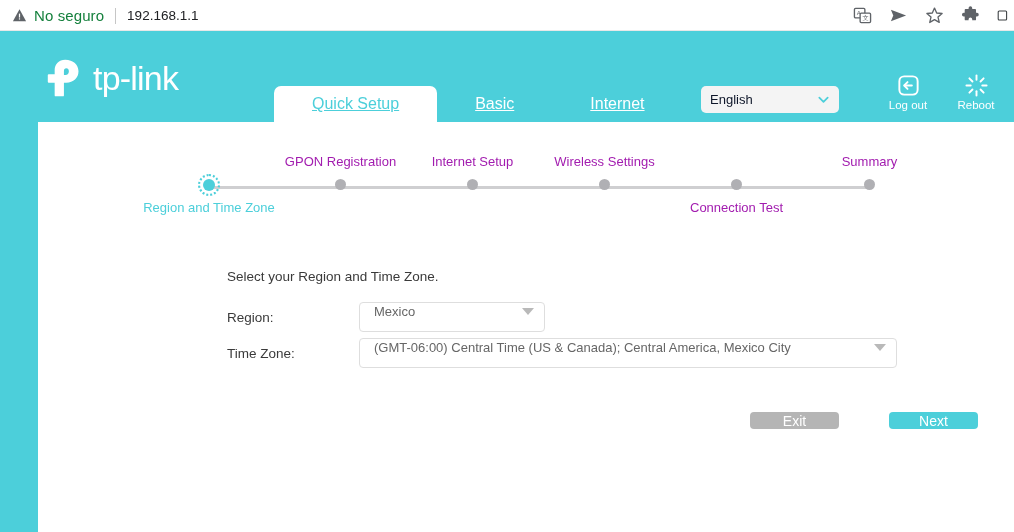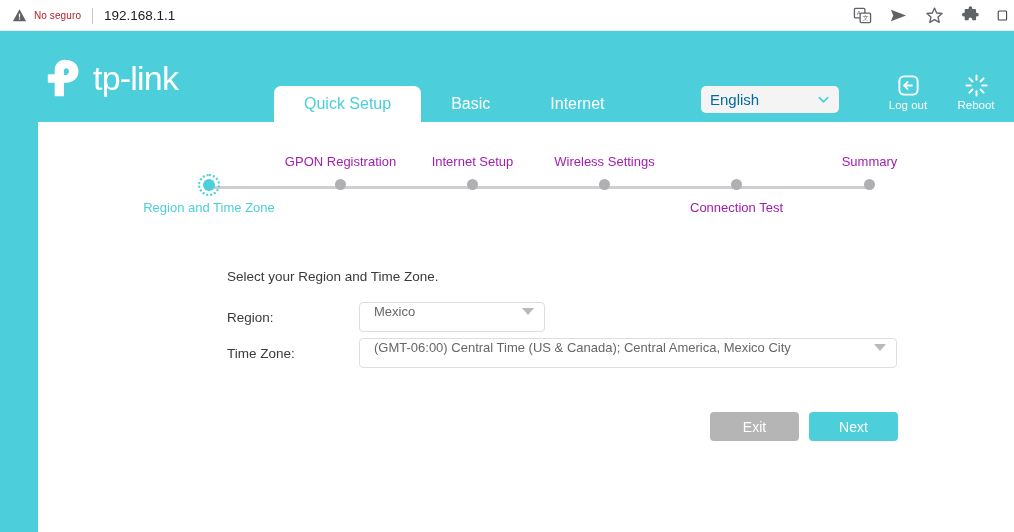--- a/index.html
+++ b/index.html
@@ -21,21 +21,21 @@
     content: ""; position: absolute;
     left: 0; bottom: 0; width: 1014px; height: 1px;
     background: #e8e8e8;
   }
   .sec-chip {
     display: flex; align-items: center;
     margin-left: 12px; gap: 7px;
   }
   .warn-icon { width: 15px; height: 15px; display: block; }
   .sec-text {
-    font-size: 10px; color: #b91c1c;
+    font-size: 15px; color: #15803d;
     letter-spacing: .1px; white-space: nowrap;
   }
   .url-divider {
     width: 1px; height: 16px; background: #c6c6c6;
     margin: 0 11px;
   }
   .url-text {
     font-size: 13.5px; color: #202124;
     white-space: nowrap;
   }
@@ -74,39 +74,39 @@
     letter-spacing: -.8px; font-weight: 400;
   }
 
   
   .tabs {
     position: absolute; left: 274px; top: 55px;
     display: flex; align-items: flex-end; height: 36px;
   }
   .tab {
     font-size: 16px; color: #ffffff;
-    padding: 0 30px; height: 36px;
+    padding: 0 38px; height: 36px;
     display: flex; align-items: center; justify-content: center;
-    cursor: pointer; white-space: nowrap;
+    cursor: pointer; white-space: nowrap; text-decoration: underline;
   }
   .tab.active {
     background: #ffffff; color: #4ccfda;
     border-radius: 7px 7px 0 0;
     height: 36px; min-width: 131px;
   }
 
   
   .lang {
     position: absolute; left: 701px; top: 55px;
     width: 138px; height: 27px;
     background: #f4f4f4; border-radius: 5px;
     display: flex; align-items: center;
     padding: 0 9px; cursor: pointer;
   }
-  .lang-label { font-size: 15px; color: #0369a1; }
+  .lang-label { font-size: 13px; color: #0f172a; }
   .lang-chev { margin-left: auto; width: 13px; height: 13px; display: block; }
 
   
   .hicon {
     position: absolute; top: 42px;
     display: flex; flex-direction: column;
     align-items: center; gap: 1px; cursor: pointer;
   }
   .hicon.logout { left: 884px; width: 48px; }
   .hicon.reboot { left: 952px; width: 48px; }
@@ -174,24 +174,25 @@
     border-top: 7px solid #b9b9b9;
     flex: none;
   }
 
   
   .buttons {
     position: absolute; left: 672px; top: 180px;
     display: flex; gap: 10px;
   }
   .btn {
-    width: 89px; height: 29px; border-radius: 4px;
+    width: 89px; height: 17px; border-radius: 4px;
     border: none; color: #ffffff; font-size: 14px;
     font-family: "Liberation Sans", sans-serif;
     cursor: pointer;
+    margin-left: 40px;
   }
   .btn.exit { background: #b5b5b5; }
   .btn.next { background: #4ccfda; }
 </style>
 </head>
 <body>
 
 <div class="browser-bar">
   <div class="sec-chip">
     <svg class="warn-icon" viewBox="0 0 16 16">

